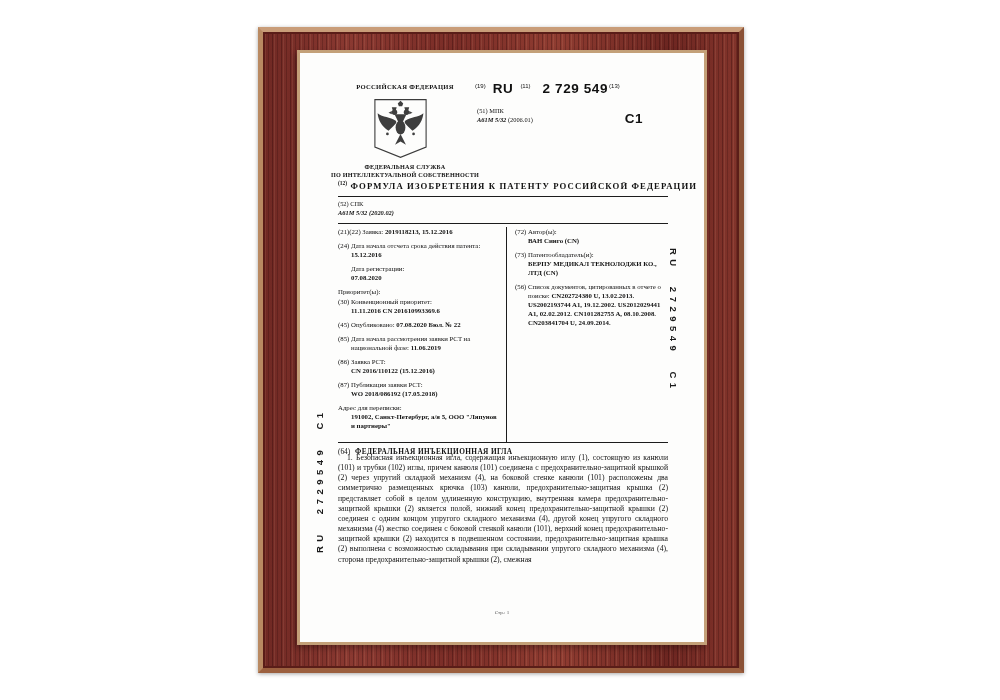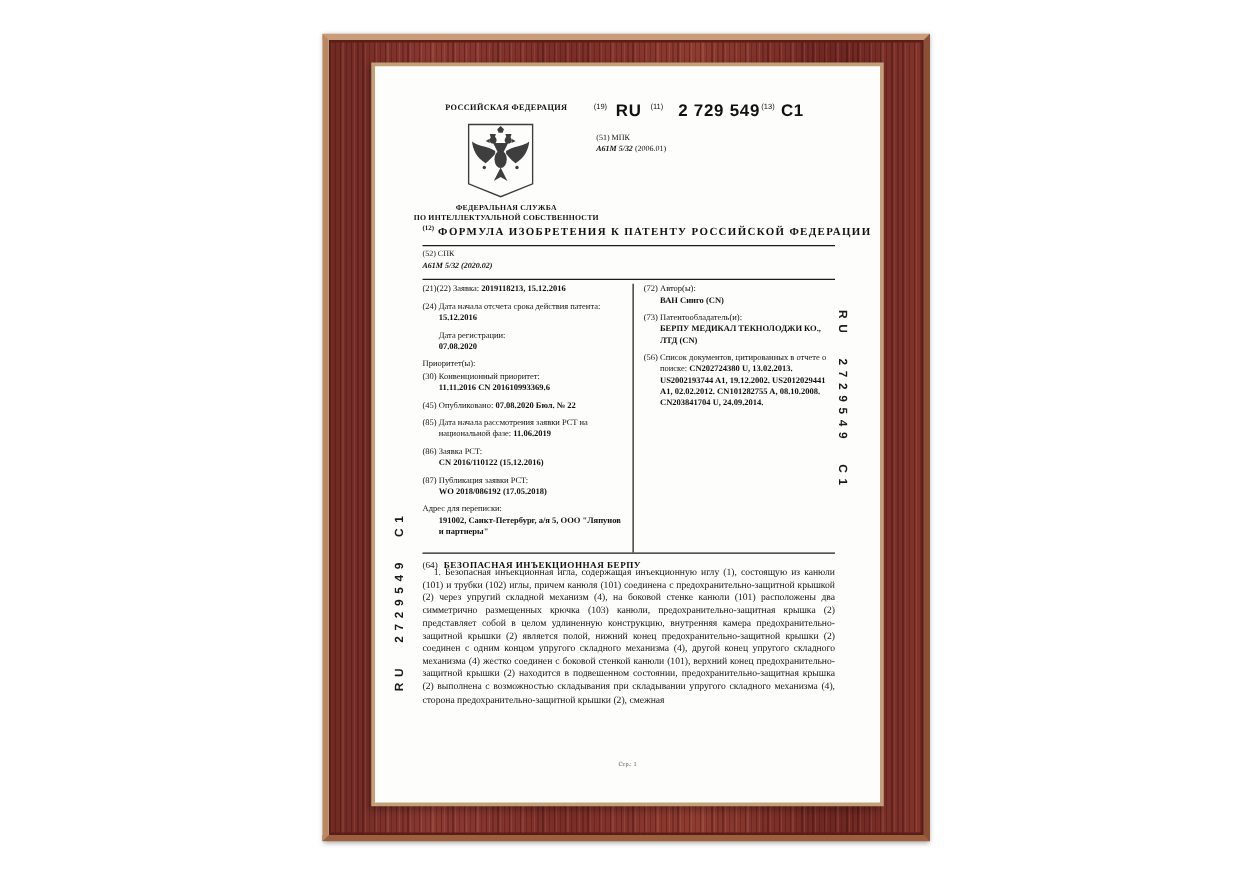--- a/index.html
+++ b/index.html
@@ -29,21 +29,21 @@
   .sans{font-family:"Liberation Sans","DejaVu Sans",sans-serif;}
 
   .country{left:25px;top:30px;width:160px;text-align:center;font-weight:bold;font-size:6.6px;letter-spacing:0.3px;}
   .arms{left:73px;top:45px;width:55px;height:61px;}
   .office{left:5px;top:110px;width:200px;text-align:center;font-weight:bold;font-size:6.2px;line-height:7.6px;letter-spacing:0.2px;}
 
   .pub-line{left:175px;top:29px;display:flex;align-items:flex-start;}
   .pub-line .code{font-size:6px;line-height:7px;margin-top:1px;}
   .pub-line .big{font-size:13.5px;line-height:14px;font-weight:bold;letter-spacing:0.6px;}
   .pub-line .g1{margin-left:7px;} .pub-line .g2{margin-left:7px;} .pub-line .g3{margin-left:12px;}
-  .pub-line .g4{margin-left:1px;} .pub-line .g5{margin-left:5px;}
+  .pub-line .g4{margin-left:1px;} .pub-line .g5{margin-left:5px;margin-top:30px;}
 
   .ipc{left:177px;top:54px;font-size:6.4px;line-height:8.6px;}
   .ipc .cls{font-weight:bold;font-style:italic;}
 
   .doctype{left:38px;top:127px;width:332px;font-weight:bold;font-size:8.7px;letter-spacing:1.1px;white-space:nowrap;}
   .doctype .sup{font-size:5.5px;vertical-align:4px;letter-spacing:0;}
 
   .rule{left:38px;width:330px;height:0;border-top:1px solid #1c1c1c;}
   .r1{top:143px;} .r2{top:170px;} .r3{top:389px;}
 
@@ -200,21 +200,21 @@
           <span>Список документов, цитированных в отчете о поиске:</span>
           <span class="val-inline">CN202724380 U, 13.02.2013. US2002193744 A1, 19.12.2002. US2012029441 A1, 02.02.2012. CN101282755 A, 08.10.2008. CN203841704 U, 24.09.2014.</span>
         </div>
       </div>
     </div>
 
     <div class="abs rule r3"></div>
 
     <div class="abs sec54">
       <span>(64)</span>
-      <span class="ttl">БЕЗОПАСНАЯ ИНЪЕКЦИОННАЯ БЕРПУ</span>
+      <span class="ttl">ФЕДЕРАЛЬНАЯ ИНЪЕКЦИОННАЯ ИГЛА</span>
     </div>
 
 
     <div class="abs claims">1. Безопасная инъекционная игла, содержащая инъекционную иглу (1), состоящую из канюли (101) и трубки (102) иглы, причем канюля (101) соединена с предохранительно-защитной крышкой (2) через упругий складной механизм (4), на боковой стенке канюли (101) расположены два симметрично размещенных крючка (103) канюли, предохранительно-защитная крышка (2) представляет собой в целом удлиненную конструкцию, внутренняя камера предохранительно-защитной крышки (2) является полой, нижний конец предохранительно-защитной крышки (2) соединен с одним концом упругого складного механизма (4), другой конец упругого складного механизма (4) жестко соединен с боковой стенкой канюли (101), верхний конец предохранительно-защитной крышки (2) находится в подвешенном состоянии, предохранительно-защитная крышка (2) выполнена с возможностью складывания при складывании упругого складного механизма (4), сторона предохранительно-защитной крышки (2), смежная</div>
 
     <div class="abs pagenum">Стр.: 1</div>
 
     <div class="abs side-label side-left">RU 2729549 C1</div>
     <div class="abs side-label side-right">RU 2729549 C1</div>
 

